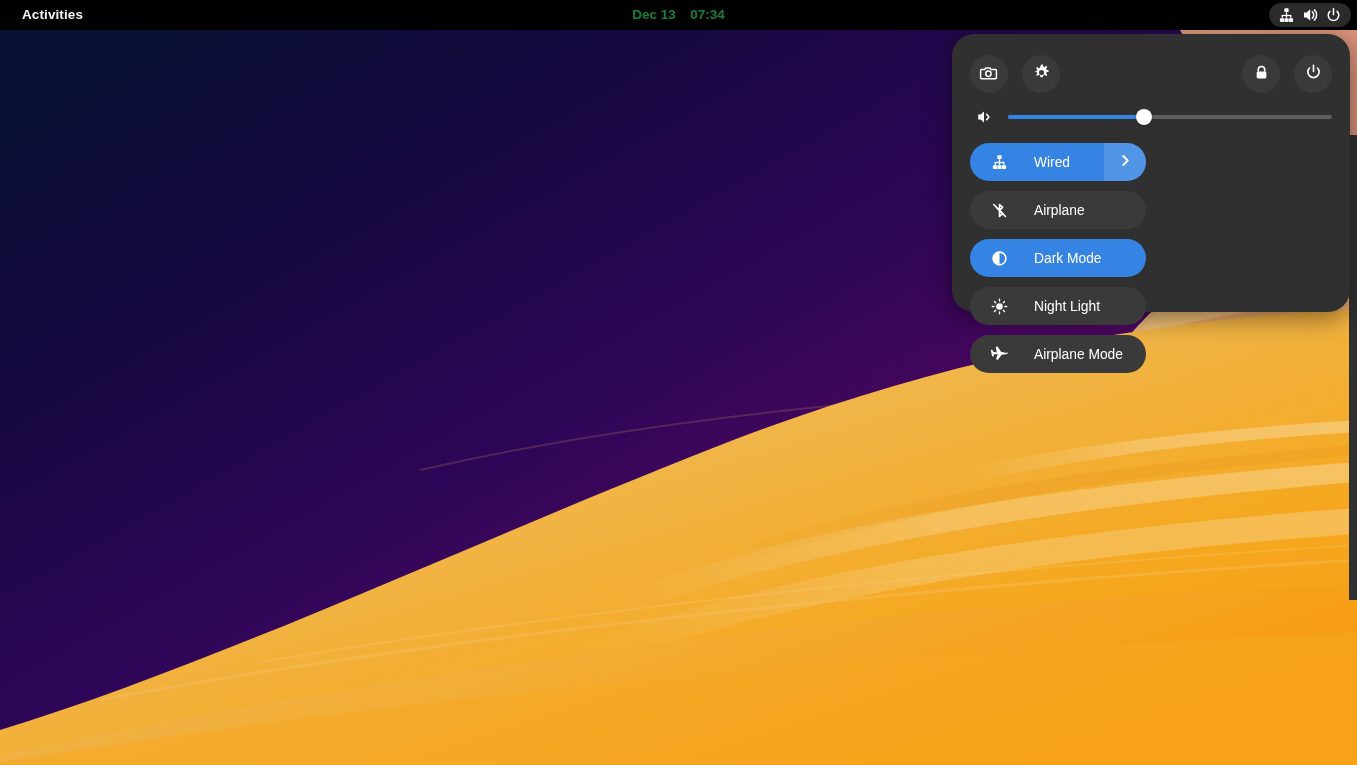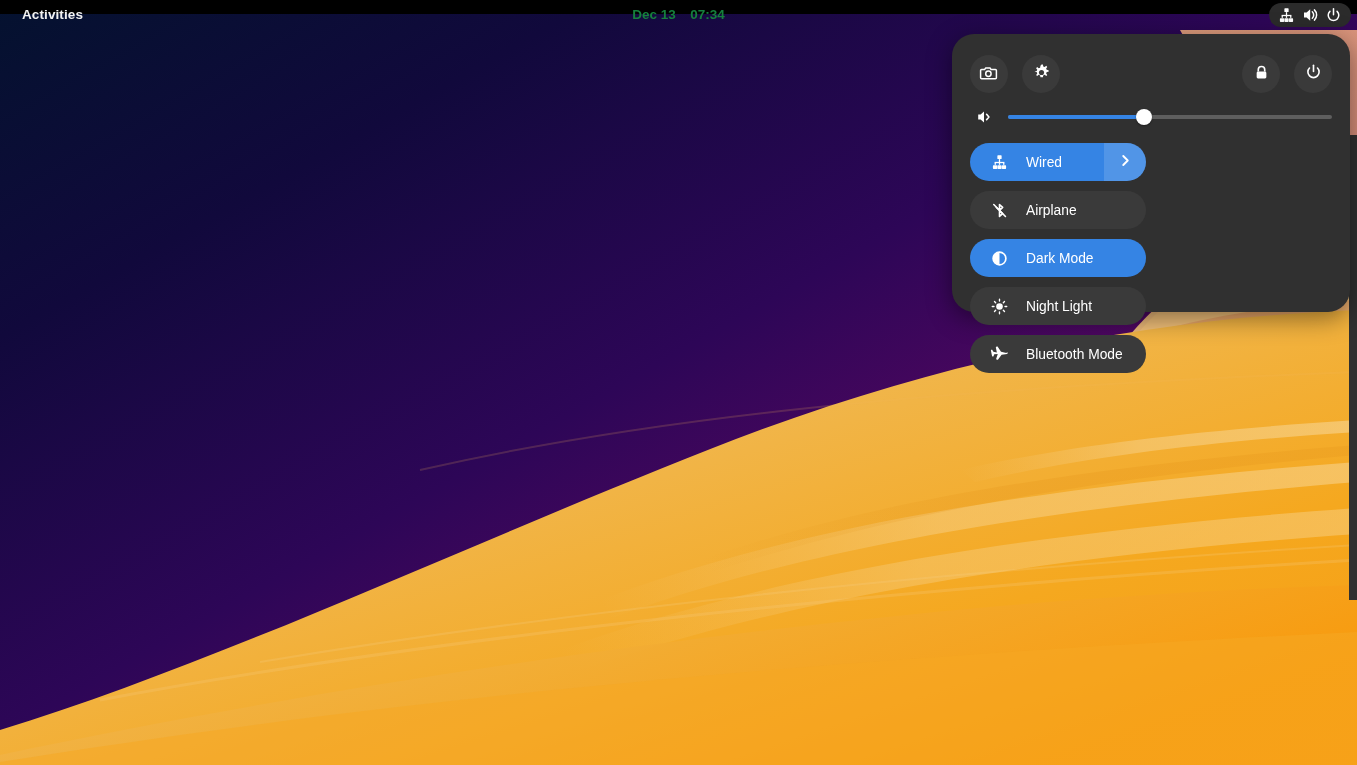--- a/index.html
+++ b/index.html
@@ -9,21 +9,21 @@
     background:#000;
   }
   #screen { position:relative; width:1357px; height:765px; overflow:hidden; }
 
   
   #wallpaper { position:absolute; inset:0; overflow:hidden; }
   #wallpaper svg { display:block; width:1357px; height:765px; }
 
   
   #topbar {
-    position:absolute; left:0; top:0; width:1357px; height:14px;
+    position:absolute; left:0; top:0; width:1357px; height:30px;
     background:#000; color:#fff; z-index:50;
   }
   #activities {
     position:absolute; left:14px; top:0; height:30px; line-height:30px;
     padding:0 8px; font-size:13.5px; font-weight:700; color:#f2f2f2;
     letter-spacing:.1px; border-radius:6px;
   }
   #clock {
     position:absolute; left:50%; transform:translateX(-50%);
     top:0; height:30px; line-height:30px; padding:0 8px;
@@ -67,21 +67,21 @@
   }
 
   
   #tiles { display:flex; flex-wrap:wrap; gap:10px 14px; }
   .tile {
     width:176px; height:38px; border-radius:19px; background:#3a3a3a;
     display:flex; align-items:center; position:relative; cursor:pointer;
     overflow:hidden; border:none; color:#fff;
   }
   .tile .ico { width:30px; min-width:30px; display:flex; align-items:center; justify-content:center; margin-left:14px; }
-  .tile .lbl { font-size:13.8px; color:#ffffff; font-weight:400; margin-left:12px; white-space:nowrap; }
+  .tile .lbl { font-size:13.8px; color:#ffffff; font-weight:400; margin-left:20px; white-space:nowrap; }
   .tile.active { background:#3584e4; }
   .tile .chev {
     position:absolute; right:0; top:0; width:42px; height:38px;
     display:flex; align-items:center; justify-content:center;
     background:rgba(255,255,255,.14); cursor:pointer;
   }
 
   
   #edge-strip {
     position:absolute; right:0; top:135px; width:8px; height:465px;
@@ -323,19 +323,19 @@
         </span>
         <span class="lbl">Night Light</span>
       </div>
 
       <div class="tile">
         <span class="ico">
           <svg width="18" height="18" viewBox="0 0 16 16" fill="#ffffff">
             <path d="M14.6 7.1L9.8 6.0 7.0 1.7c-.2-.3-.5-.4-.8-.3l-.6.2c-.3.1-.4.4-.4.7l.9 4.3-3.1-.7-.9-1.5c-.1-.2-.3-.3-.5-.2l-.5.1c-.2.1-.3.3-.3.5l.5 2.5-.0.0.5 2.5c0 .2.2.4.4.4l.5.0c.2 0 .4-.1.4-.3l.7-1.6 3.1-.3-1.4 4.2c-.1.3 0 .6.3.7l.6.2c.3.1.6 0 .8-.3l3.1-4.1 4.8-.7c.4-.1.7-.4.7-.8 0-.4-.3-.7-.7-.8z"></path>
           </svg>
         </span>
-        <span class="lbl">Bluetooth Mode</span>
+        <span class="lbl">Airplane Mode</span>
       </div>
 
     </div>
   </div>
 
 </div>
 
 </body></html>

